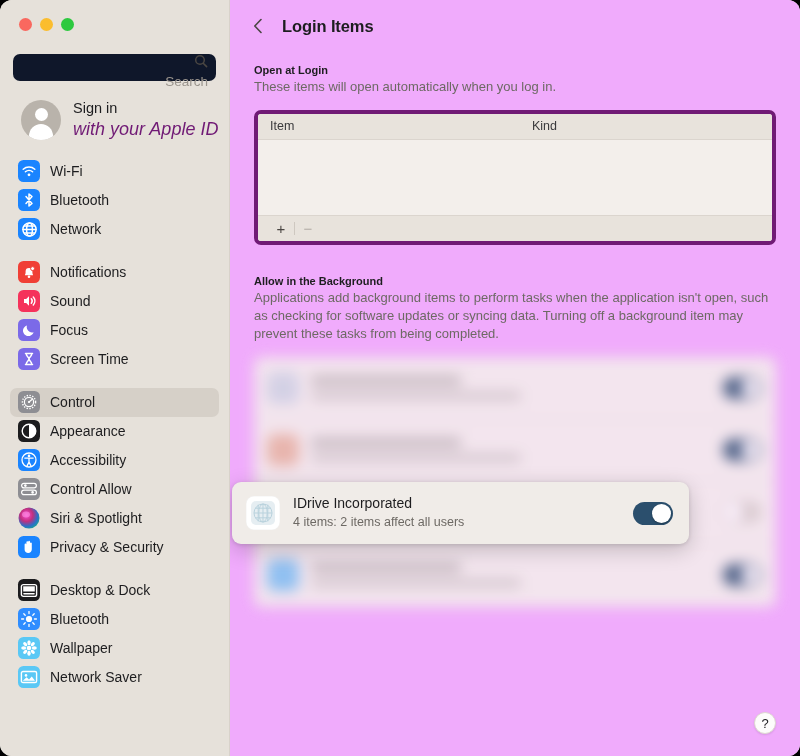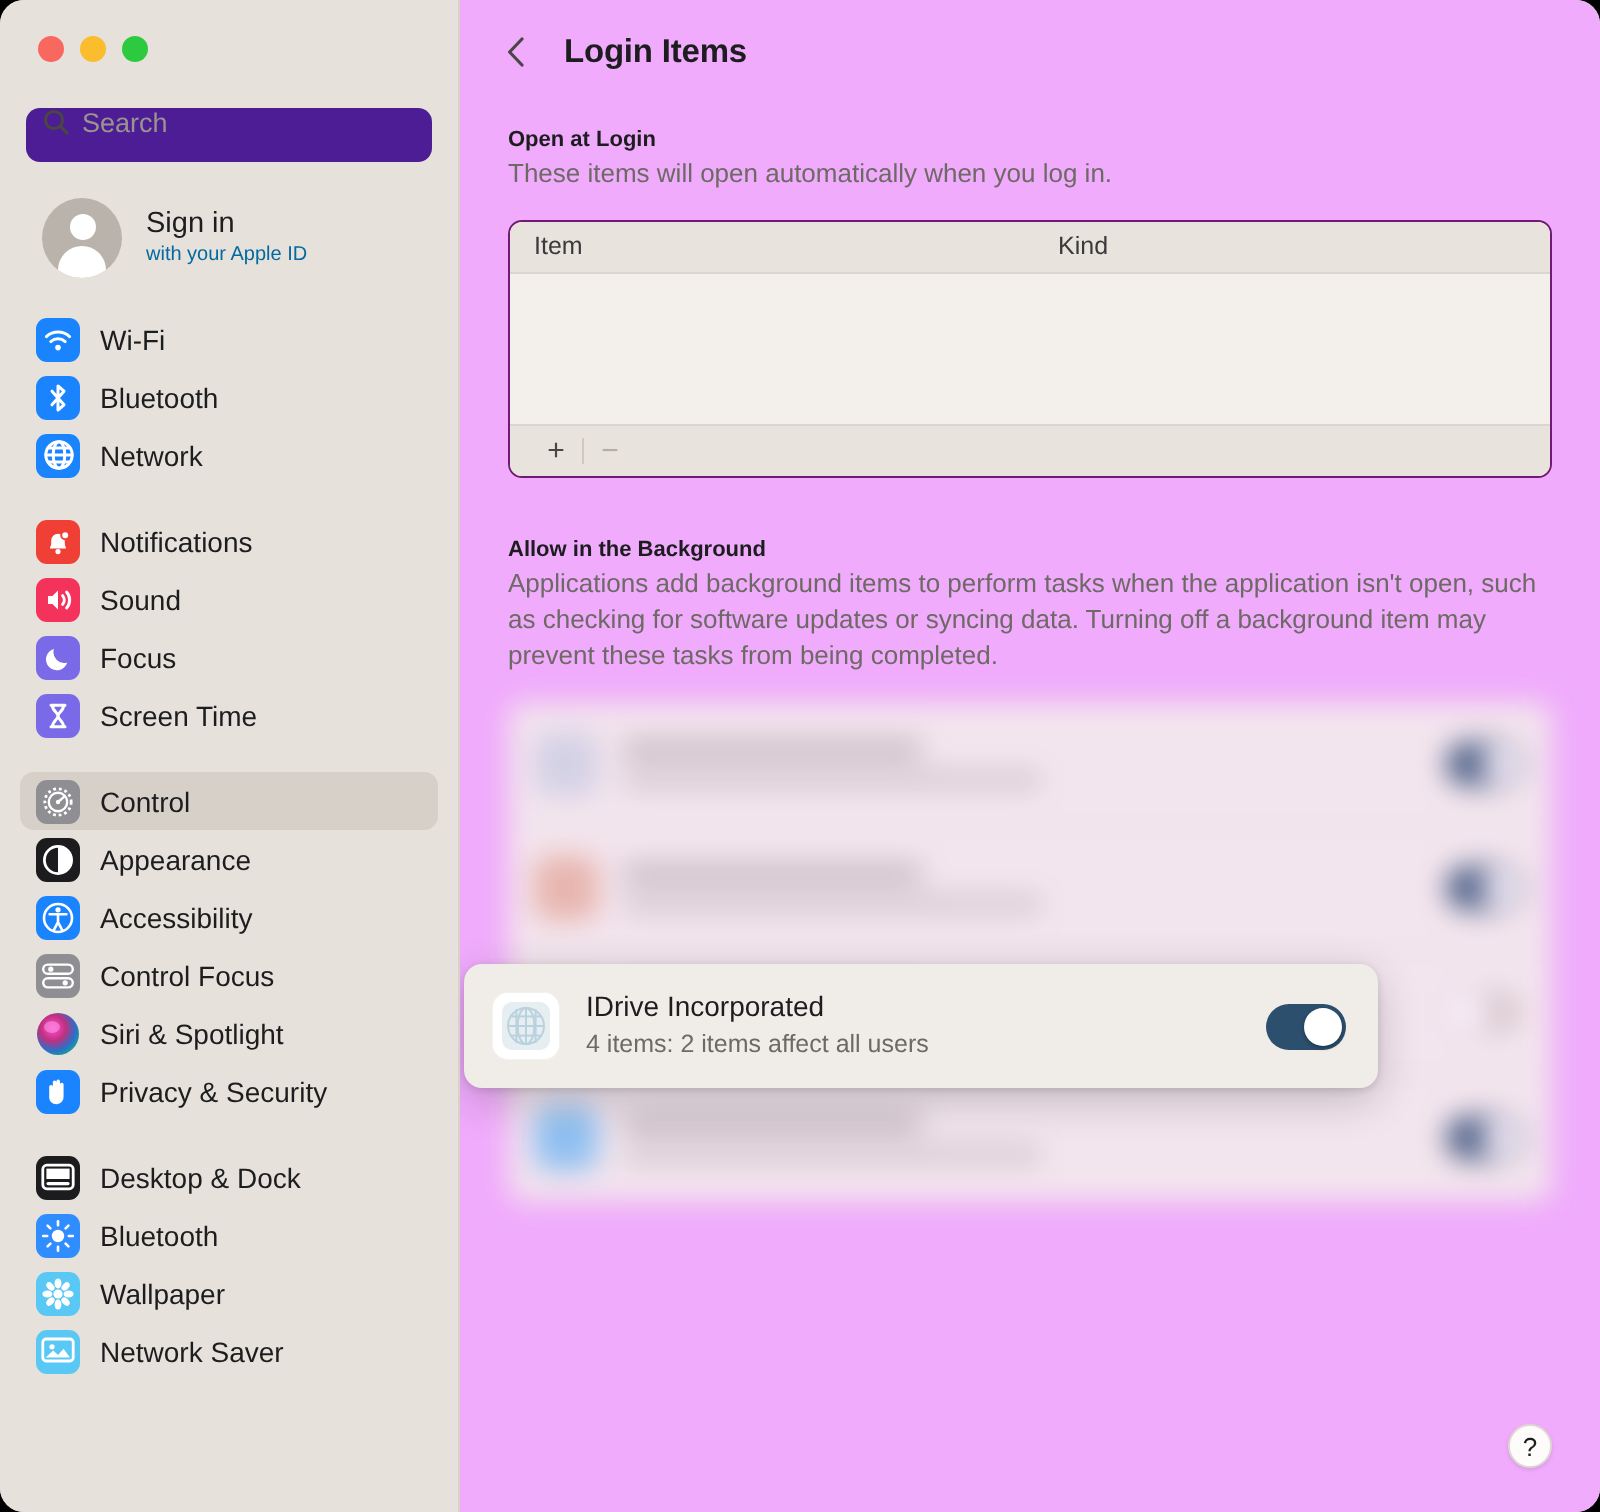--- a/index.html
+++ b/index.html
@@ -39,26 +39,27 @@
     align-items: flex-start;
   }
   .dot { width: 13px; height: 13px; border-radius: 50%; }
   .dot.red { background: #f9685f; }
   .dot.yellow { background: #fbbd2e; }
   .dot.green { background: #2dc93f; }
 
   .search-wrap { padding: 10px 13px 0 13px; }
   .search-box {
     height: 27px;
-    background: #4c1d95;
+    background: #0f172a;
     border-radius: 7px;
     display: flex;
-    align-items: flex-start;
+    align-items: flex-end;
     padding: 0 8px;
     gap: 6px;
+    flex-direction: column;
   }
   .search-box .mag { width: 14px; height: 14px; flex: 0 0 14px; display:block; }
   .search-ph { color: #9a948d; font-size: 13.5px; }
 
   .account {
     display: flex; align-items: center; gap: 12px;
     padding: 18px 0 16px 21px;
   }
   .avatar {
     width: 40px; height: 40px; border-radius: 50%;
@@ -68,21 +69,21 @@
   .avatar::before {
     content:''; position:absolute; width:13px; height:13px;
     background:#fff; border-radius:50%; left:13.5px; top:8px;
   }
   .avatar::after {
     content:''; position:absolute; width:24px; height:16px;
     background:#fff; border-radius:12px 12px 0 0; left:8px; top:24px;
   }
   .acc-text { line-height: 1.25; }
   .acc-title { font-size: 14.5px; color: #1d1d1f; }
-  .acc-sub { font-size: 10px; color: #0369a1; margin-top:1px; }
+  .acc-sub { font-size: 18px; color: #701a75; margin-top:1px;font-style:italic; }
 
   .nav { padding: 0 10px; }
   .nav-group { margin-bottom: 14px; }
   .nav-item {
     display: flex; align-items: center; gap: 10px;
     height: 29px; padding: 0 8px; border-radius: 7px;
     cursor: default;
   }
   .nav-item.selected { background: #d6d0c8; }
   .nav-label { font-size: 14px; color: #1d1d1f; white-space: nowrap; }
@@ -116,21 +117,21 @@
   .content { padding: 12px 24px 0 24px; }
 
   .sec-title { font-size: 11px; font-weight: bold; color: #1d1d1f; }
   .sec-desc { font-size: 13px; color: #6d6964; margin-top: 2px; line-height: 1.38; }
 
   
   .lt {
     margin-top: 14px;
     border-radius: 7px;
     overflow: hidden;
-    border: 1px solid #701a75;
+    border: 4px solid #701a75;
     background: #f3efeb;
   }
   .lt-head {
     display: flex; height: 26px; align-items: center;
     background: #e8e3dc;
     border-bottom: 1px solid #dbd5ce;
     font-size: 12.5px; color: #3a3a3c;
   }
   .lt-col-item { padding-left: 12px; width: 272px; }
   .lt-col-kind { padding-left: 2px; }
@@ -362,21 +363,21 @@
           </div>
           <div class="nav-item">
             <span class="nav-icon" style="background: rgb(142, 142, 147);">
               <svg width="18" height="14" viewBox="0 0 18 14">
                 <rect x="1.6" y="1.3" width="14.8" height="4.6" rx="2.3" fill="none" stroke="#fff" stroke-width="1.2"></rect>
                 <circle cx="5.4" cy="3.6" r="1.3" fill="#fff"></circle>
                 <rect x="1.6" y="8.1" width="14.8" height="4.6" rx="2.3" fill="none" stroke="#fff" stroke-width="1.2"></rect>
                 <circle cx="12.6" cy="10.4" r="1.3" fill="#fff"></circle>
               </svg>
             </span>
-            <span class="nav-label">Control Focus</span>
+            <span class="nav-label">Control Allow</span>
           </div>
           <div class="nav-item">
             <span class="nav-icon" style="background: transparent;">
               <svg width="22" height="22" viewBox="0 0 22 22">
                 <defs>
                   <radialGradient id="sg" cx="38%" cy="36%" r="72%">
                     <stop offset="0%" stop-color="#ff4fd8"></stop>
                     <stop offset="42%" stop-color="#c0307e"></stop>
                     <stop offset="75%" stop-color="#2a6fc9"></stop>
                     <stop offset="100%" stop-color="#17a88c"></stop>

